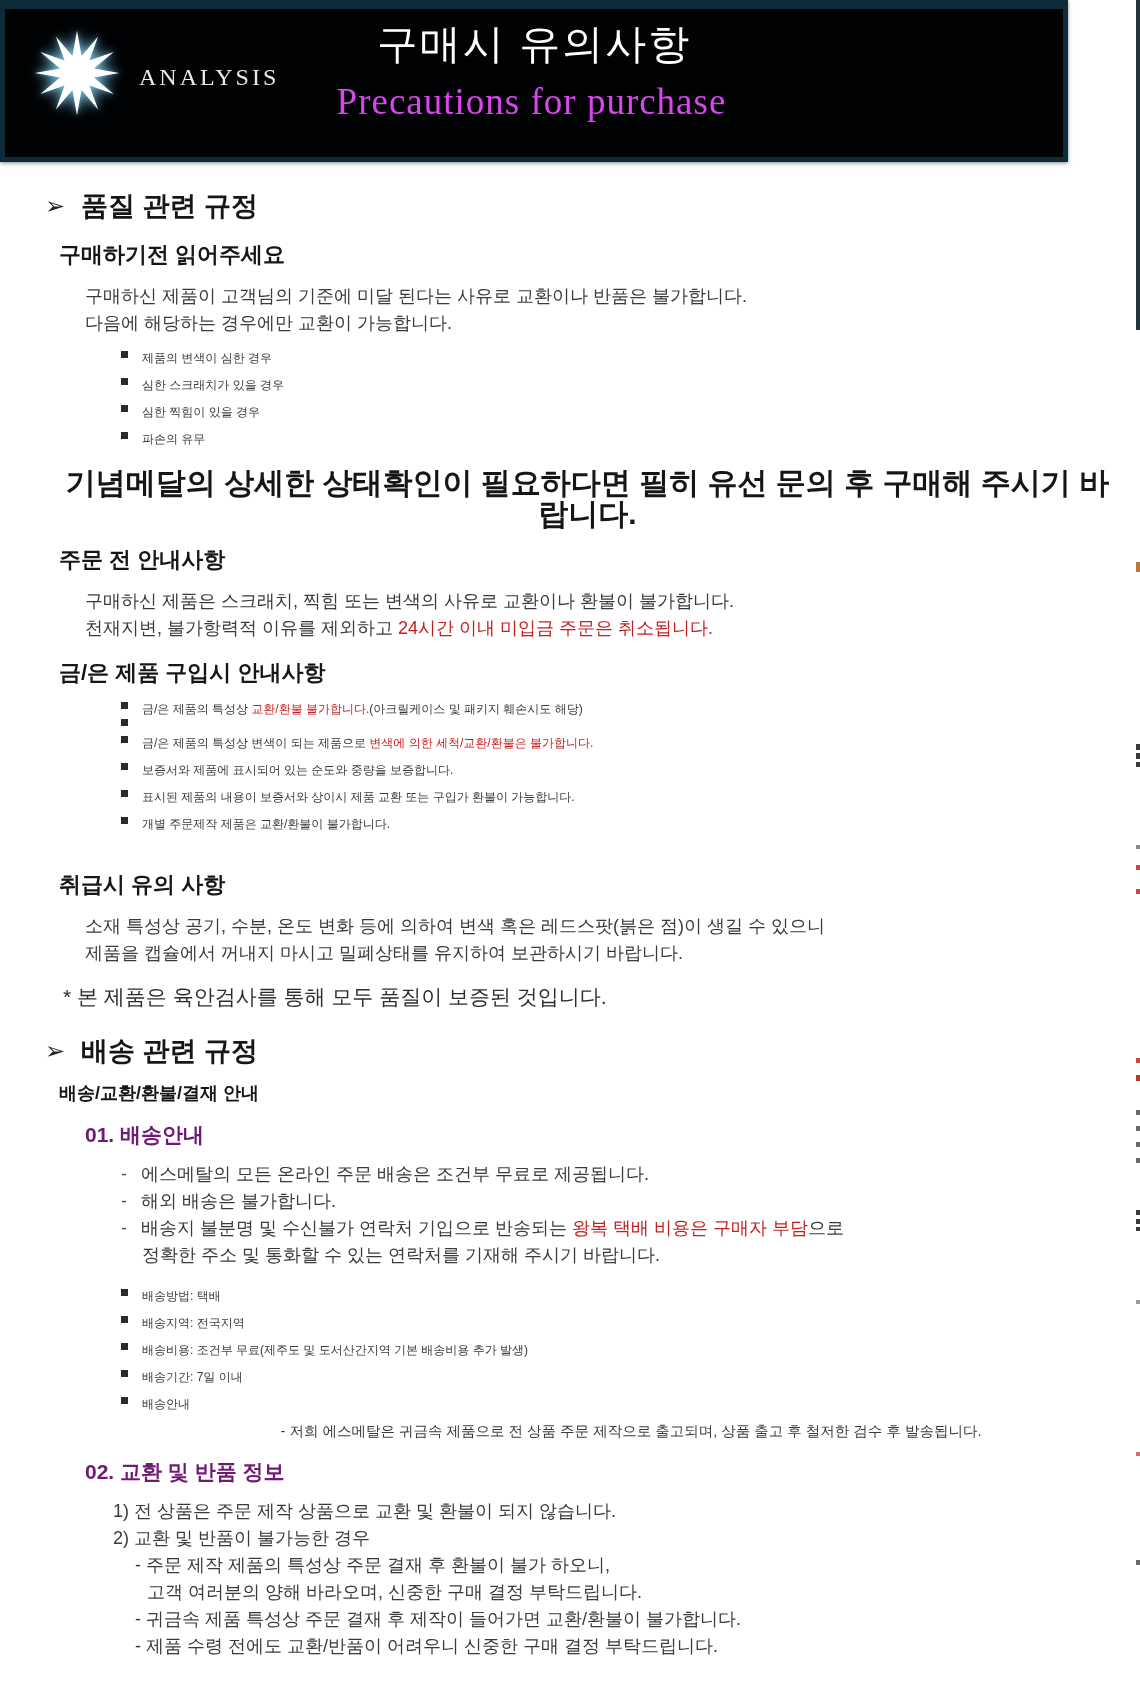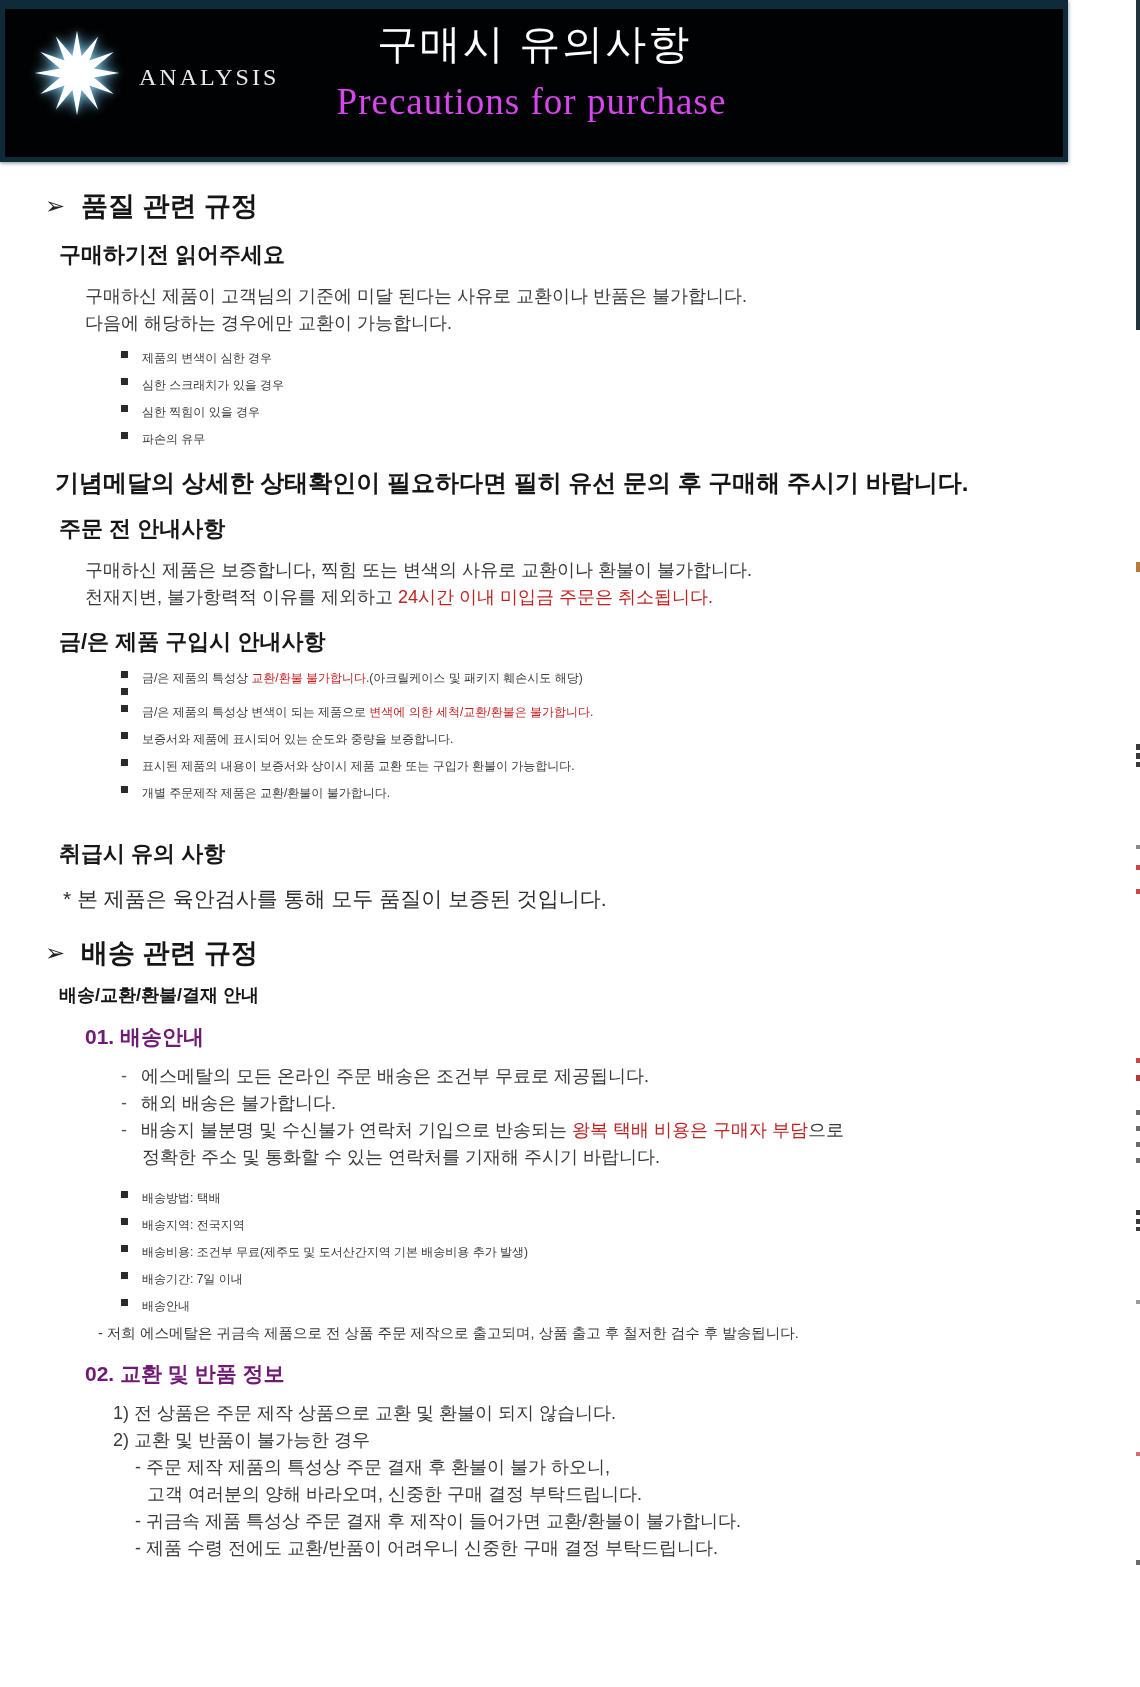--- a/index.html
+++ b/index.html
@@ -31,21 +31,21 @@
   }
   
   main{display:block;padding:0 20px 0 45px;}
   .sec-h{
     margin:26px 0 0 0;font-size:27px;font-weight:700;color:#161616;
     display:flex;align-items:center;
   }
   .arrow{font-size:24px;font-weight:400;margin-right:16px;color:#222;}
   .sub-h{margin:16px 0 0 14px;font-size:22px;font-weight:700;color:#161616;}
   .body-p{margin:13px 0 0 40px;font-size:18px;line-height:27px;color:#3a3a3a;}
-  .medal{margin:14px 0 0 10px;font-size:24px;font-weight:700;color:#161616;line-height:31px;}
+  .medal{margin:14px 0 0 10px;font-size:30px;font-weight:700;color:#161616;line-height:31px;text-align:center;}
   ul{list-style:none;margin:8px 0 0 0;padding:0;}
   .sq-list{margin-left:76px;}
   .sq-list li{display:flex;align-items:baseline;font-size:12px;line-height:27px;color:#3a3a3a;}
   .sq{flex:0 0 auto;width:7px;height:7px;background:#2b2b2b;margin-right:14px;position:relative;top:-4px;}
   .dash-list{margin-left:76px;}
   .dash-list li{display:flex;align-items:baseline;font-size:18px;line-height:27px;color:#3a3a3a;}
   .dash-m{flex:0 0 auto;margin-right:14px;color:#555;}
   .cont{margin-left:21px;}
   .red{color:#c21f1f;}
   .guarantee{margin:16px 0 0 18px;font-size:21px;color:#2c2c2c;}
@@ -105,21 +105,21 @@
     <li>
         <span class="sq"></span>
         <span>파손의 유무</span>
       </li>
   </ul>
 
   <p class="medal">기념메달의 상세한 상태확인이 필요하다면 필히 유선 문의 후 구매해 주시기 바랍니다.</p>
 
   <h3 class="sub-h">주문 전 안내사항</h3>
   <p class="body-p">
-    <span>구매하신 제품은 보증합니다, 찍힘 또는 변색의 사유로 교환이나 환불이 불가합니다.</span><br>
+    <span>구매하신 제품은 스크래치, 찍힘 또는 변색의 사유로 교환이나 환불이 불가합니다.</span><br>
     <span>천재지변, 불가항력적 이유를 제외하고 </span><span class="red">24시간 이내 미입금 주문은 취소됩니다.</span>
   </p>
 
   <h3 class="sub-h">금/은 제품 구입시 안내사항</h3>
   <ul class="sq-list">
     <li>
         <span class="sq"></span>
         <span><span>금/은 제품의 특성상 </span><span class="red">교환/환불 불가합니다.</span><span>(아크릴케이스 및 패키지 훼손시도 해당)</span></span>
       </li>
     <li>
@@ -137,20 +137,24 @@
         <span class="sq"></span>
         <span>표시된 제품의 내용이 보증서와 상이시 제품 교환 또는 구입가 환불이 가능합니다.</span>
       </li>
     <li>
         <span class="sq"></span>
         <span>개별 주문제작 제품은 교환/환불이 불가합니다.</span>
       </li>
   </ul>
 
   <h3 class="sub-h" style="margin-top:32px;">취급시 유의 사항</h3>
+  <p class="body-p">
+    <span>소재 특성상 공기, 수분, 온도 변화 등에 의하여 변색 혹은 레드스팟(붉은 점)이 생길 수 있으니</span><br>
+    <span>제품을 캡슐에서 꺼내지 마시고 밀폐상태를 유지하여 보관하시기 바랍니다.</span>
+  </p>
 
   <p class="guarantee">* 본 제품은 육안검사를 통해 모두 품질이 보증된 것입니다.</p>
 
   <h2 class="sec-h" style="margin-top:22px;">
     <span class="arrow">➢</span>
     <span>배송 관련 규정</span>
   </h2>
 
   <h3 class="sub-h" style="margin-top:12px;font-size:18px;">배송/교환/환불/결재 안내</h3>
 
@@ -186,21 +190,21 @@
       </li>
     <li>
         <span class="sq"></span>
         <span>배송기간: 7일 이내</span>
       </li>
     <li>
         <span class="sq"></span>
         <span>배송안내</span>
       </li>
   </ul>
-  <p class="note-small" style="margin-left:53px;">- 저희 에스메탈은 귀금속 제품으로 전 상품 주문 제작으로 출고되며, 상품 출고 후 철저한 검수 후 발송됩니다.</p>
+  <p class="note-small" style="margin-left:97px;text-align:center;">- 저희 에스메탈은 귀금속 제품으로 전 상품 주문 제작으로 출고되며, 상품 출고 후 철저한 검수 후 발송됩니다.</p>
 
   <h4 class="num-h gap">02. 교환 및 반품 정보</h4>
   <ul class="num-list" style="margin-top:12px;">
     <li>1) 전 상품은 주문 제작 상품으로 교환 및 환불이 되지 않습니다.</li>
     <li>2) 교환 및 반품이 불가능한 경우</li>
     <li class="ind1">- 주문 제작 제품의 특성상 주문 결재 후 환불이 불가 하오니,</li>
     <li class="ind2">고객 여러분의 양해 바라오며, 신중한 구매 결정 부탁드립니다.</li>
     <li class="ind1">- 귀금속 제품 특성상 주문 결재 후 제작이 들어가면 교환/환불이 불가합니다.</li>
     <li class="ind1">- 제품 수령 전에도 교환/반품이 어려우니 신중한 구매 결정 부탁드립니다.</li>
   </ul>

